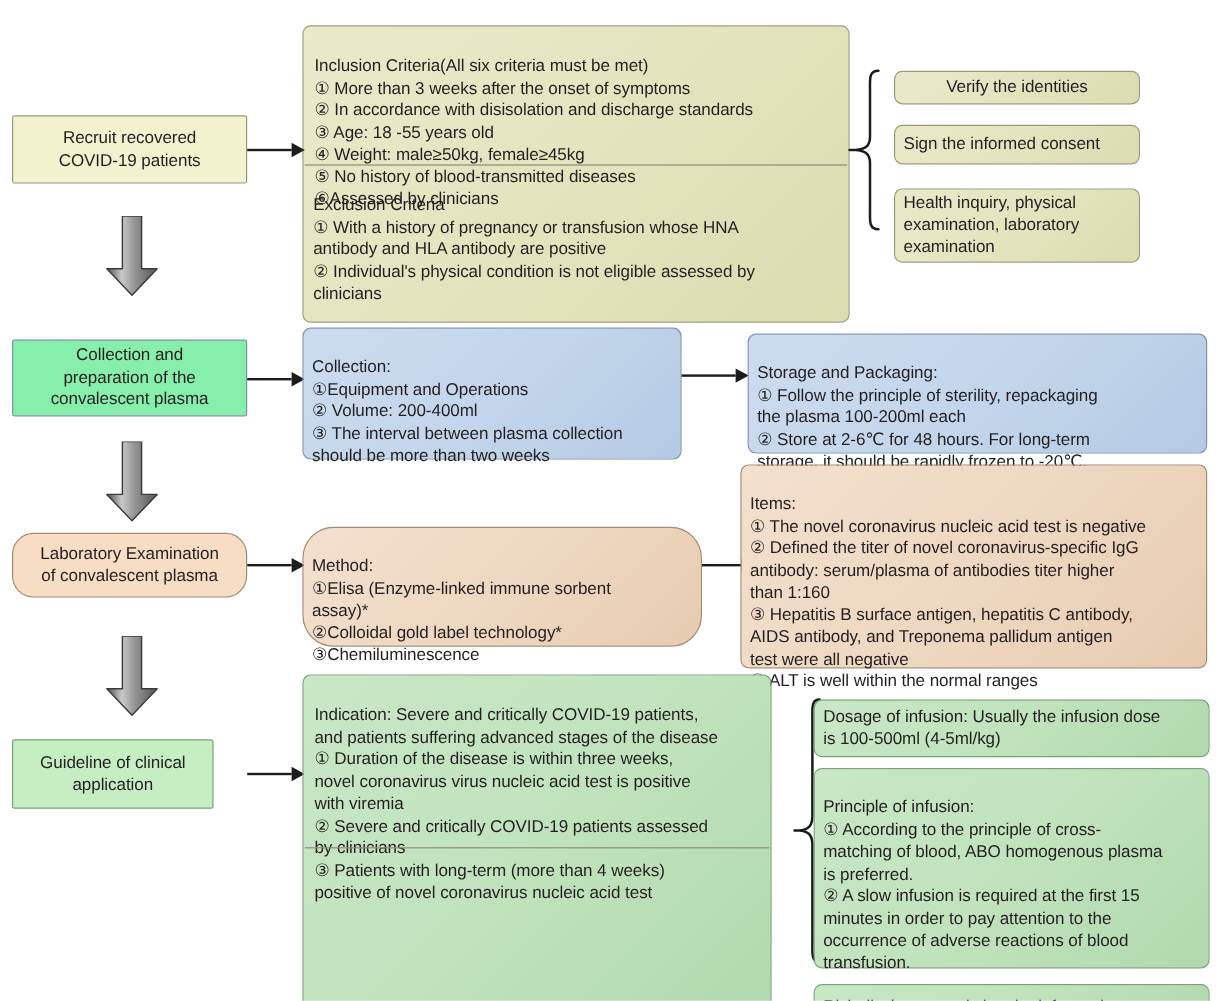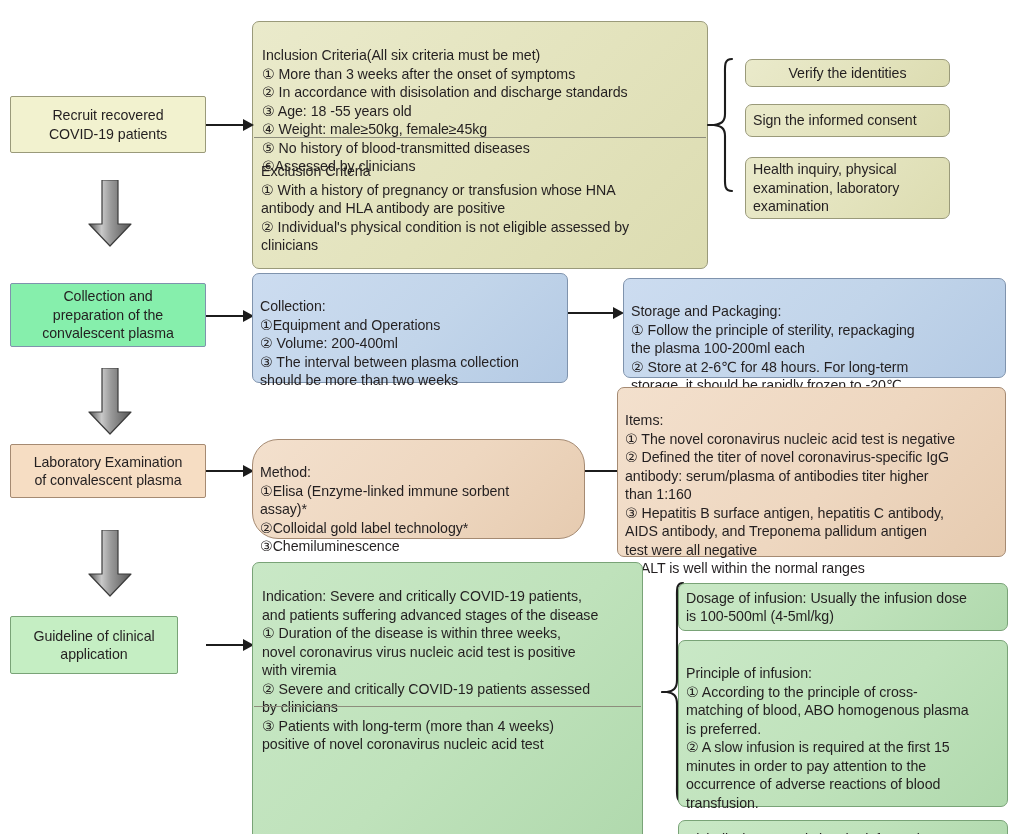--- a/index.html
+++ b/index.html
@@ -43,20 +43,21 @@
     background:#86efac;
     border-color:#7f93ad;
   }
   .org{
     background:linear-gradient(135deg,#f3e0cd 0%,#eed7c0 55%,#e6cbb0 100%);
     border-color:#a58a72;
   }
   .org-plain{
     background:#f6ddc3;
     border-color:#a58a72;
+    border-radius:18px;
   }
   .grn{
     background:linear-gradient(135deg,#c9e8c6 0%,#bfe2bb 55%,#b0d9ad 100%);
     border-color:#79a377;
   }
   .grn-plain{
     background:#c5eec3;
     border-color:#79a377;
   }
 

